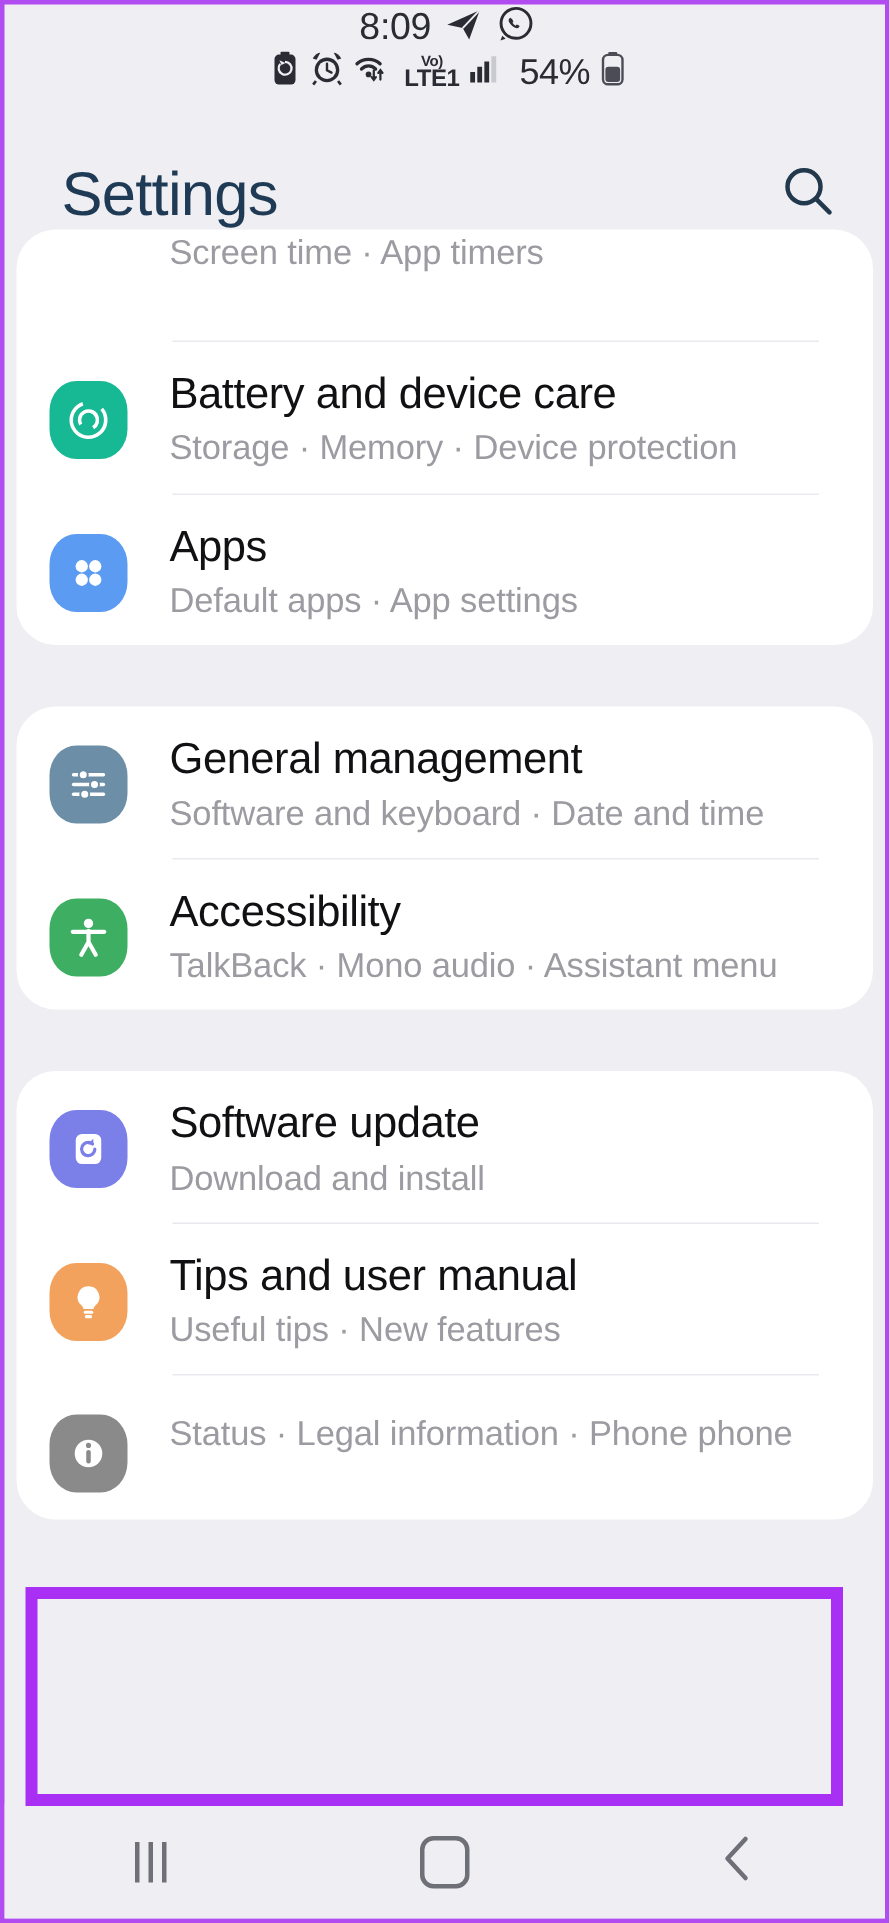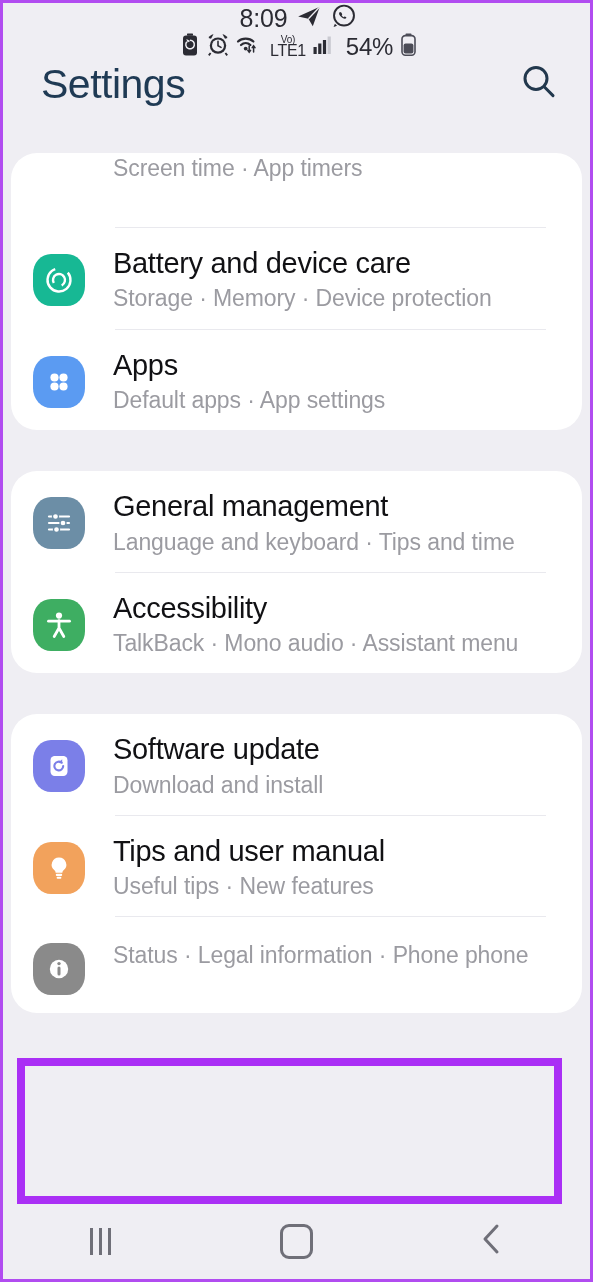--- a/index.html
+++ b/index.html
@@ -54,32 +54,32 @@
     margin-left: 4px;
     letter-spacing: -0.3px;
   }
   .volte {
     display: flex;
     flex-direction: column;
     align-items: center;
     line-height: 0.92;
     color: #2b2b33;
     font-size: 11px;
-    font-weight: normal;
+    font-weight: bold;
     letter-spacing: -0.3px;
     justify-content: space-between;
   }
   .volte .vo { font-size: 10px; }
   .volte .lte { font-size: 16px; }
 
   
   .header {
     height: 92px;
     display: flex;
-    align-items: flex-start;
+    align-items: flex-end;
     justify-content: space-between;
     padding: 0 28px 0 38px;
     box-sizing: border-box;
   }
   .page-title {
     font-size: 41px;
     color: #1f3a54;
     letter-spacing: -0.5px;
   }
   .search-btn {
@@ -362,21 +362,21 @@
                 <circle cx="12.5" cy="9.5" r="3" fill="#ffffff" stroke="#6c8ea6" stroke-width="1.3"></circle>
                 <path d="M6 16 H26" stroke="#ffffff" stroke-width="2.2" stroke-linecap="round"></path>
                 <circle cx="20" cy="16" r="3" fill="#ffffff" stroke="#6c8ea6" stroke-width="1.3"></circle>
                 <path d="M6 22.5 H26" stroke="#ffffff" stroke-width="2.2" stroke-linecap="round"></path>
                 <circle cx="13.5" cy="22.5" r="3" fill="#ffffff" stroke="#6c8ea6" stroke-width="1.3"></circle>
               </svg>
             </div>
           </div>
           <div class="row-text">
             <div class="row-title">General management</div>
-            <div class="row-sub">Language and keyboard · Tips and time</div>
+            <div class="row-sub">Software and keyboard · Date and time</div>
           </div>
         </div>
       </div>
       <div class="divider"></div>
 
       <div class="row">
         <div class="row-inner">
           <div class="icon-wrap">
             <div class="squircle" style="background:#3eae62">
               <svg width="30" height="32" viewBox="0 0 30 32">

